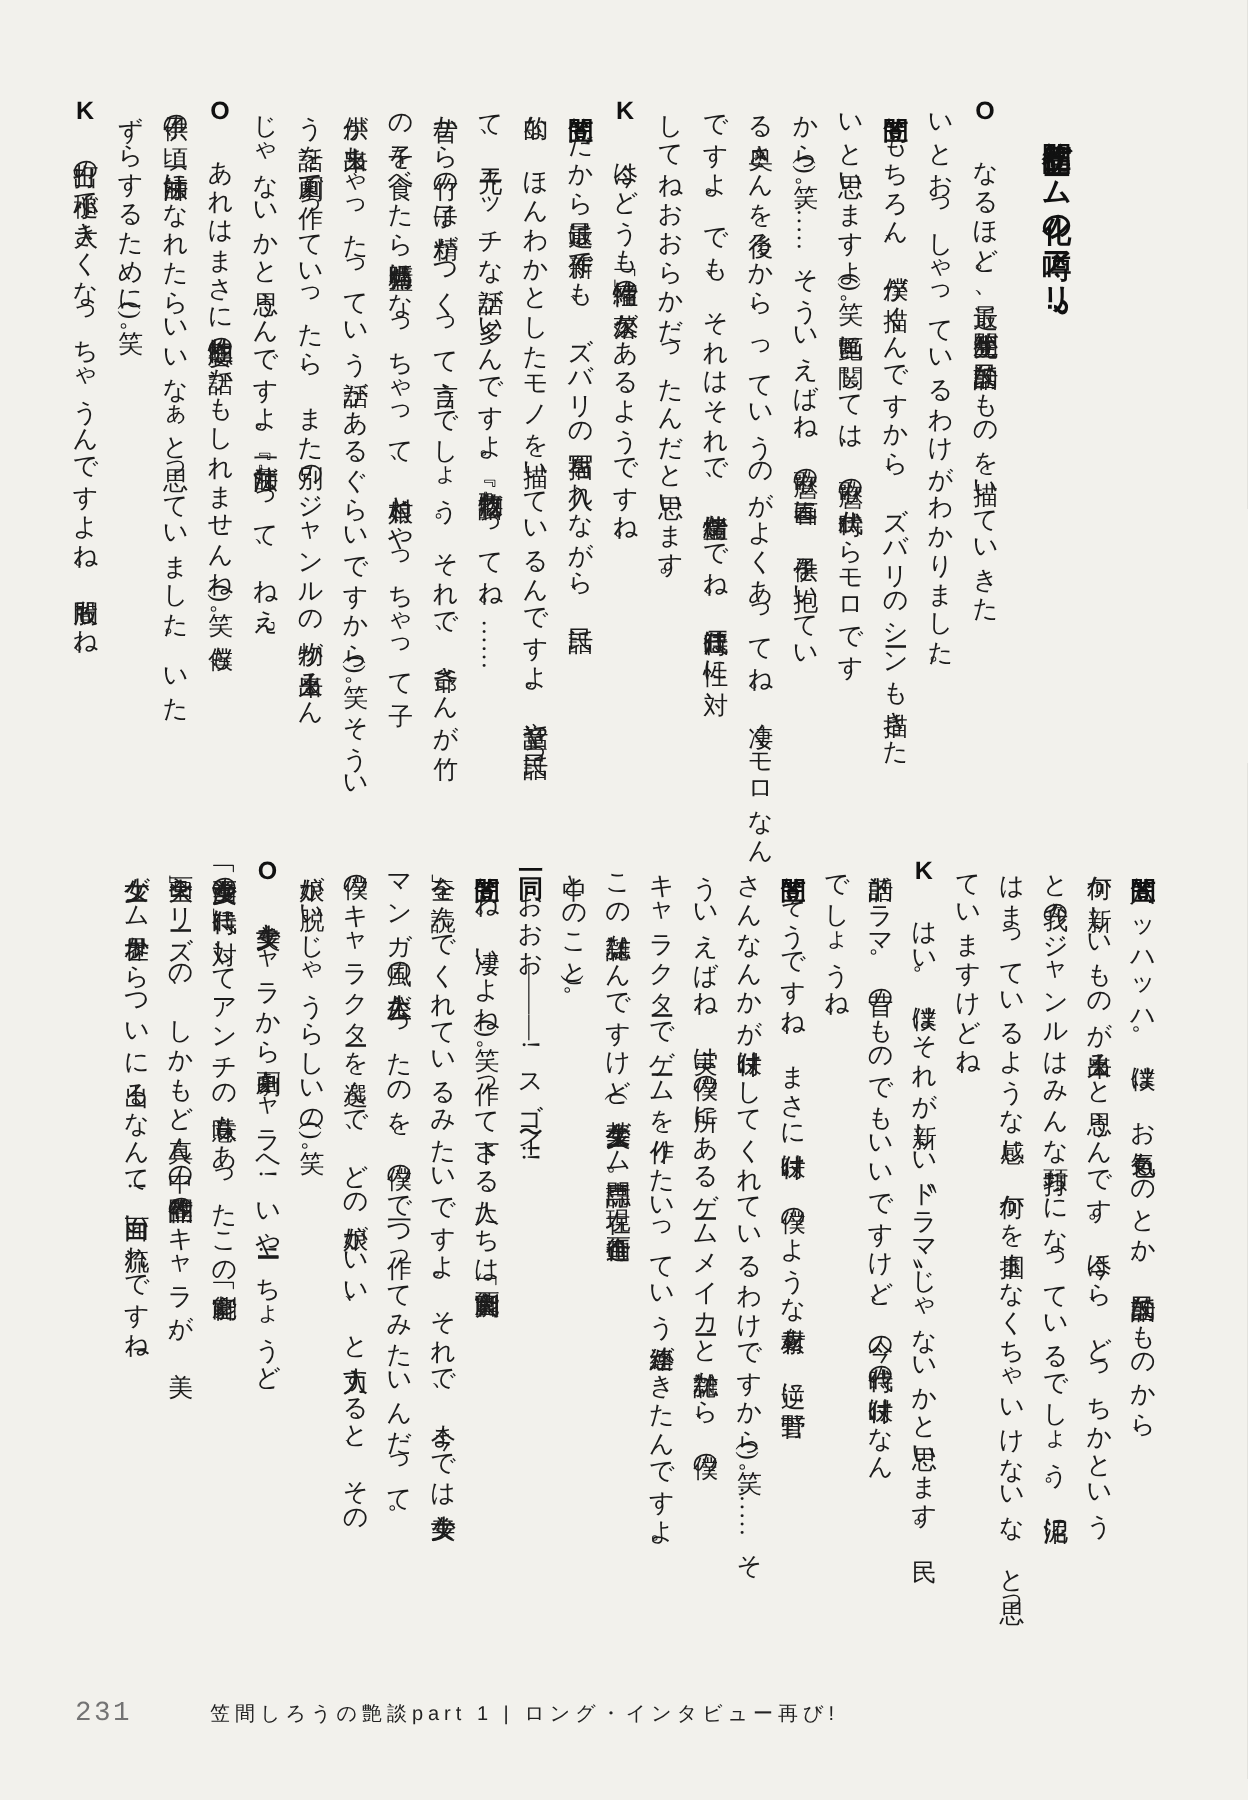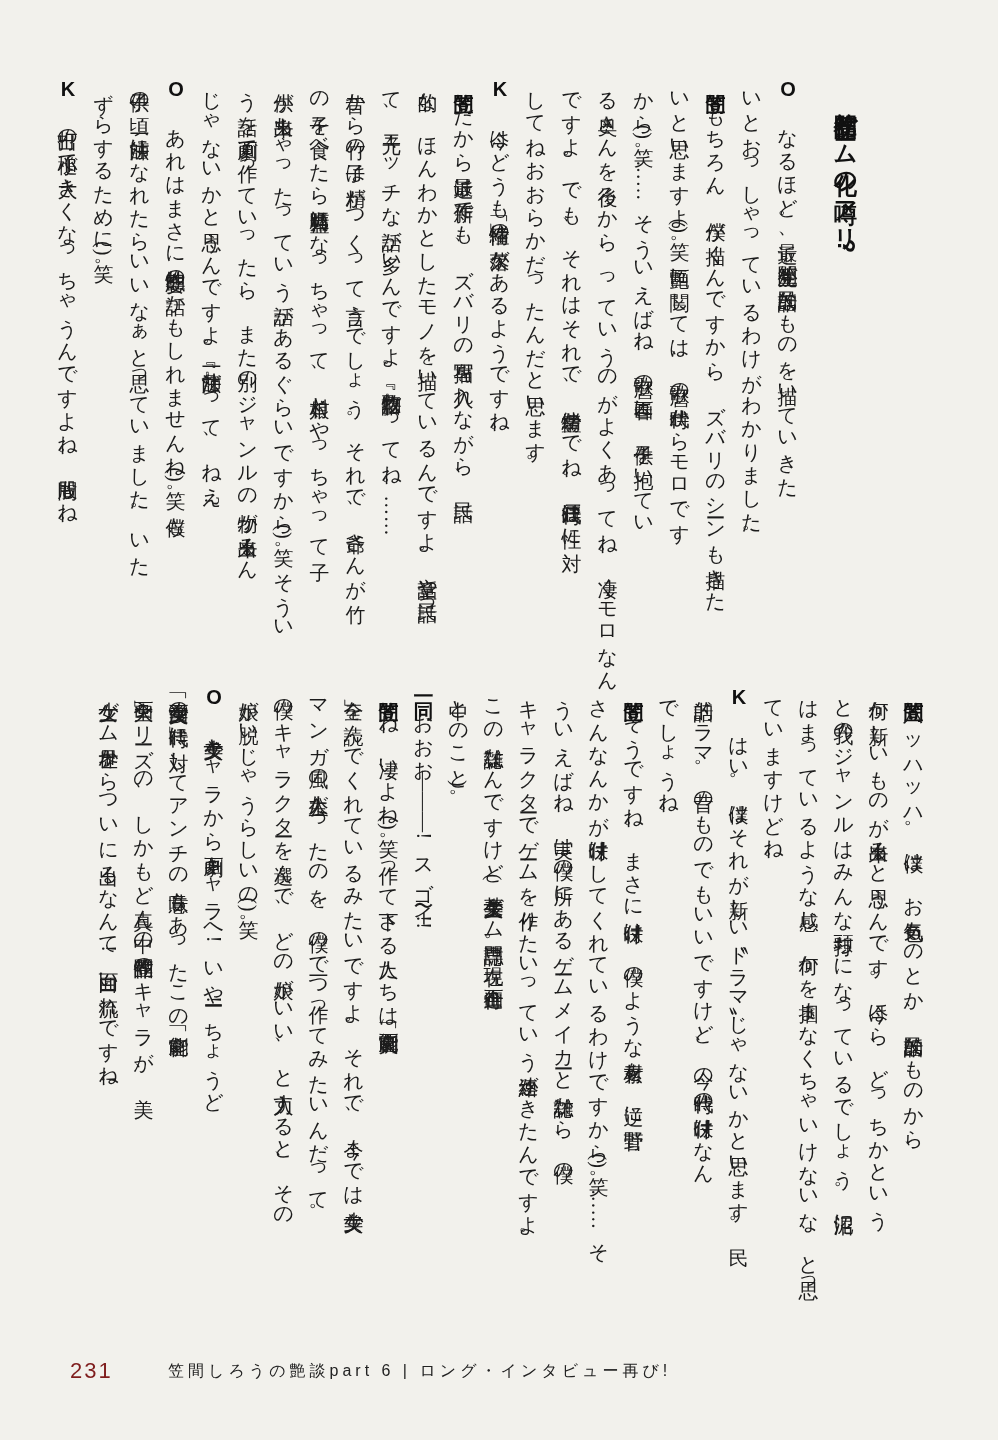--- a/index.html
+++ b/index.html
@@ -43,25 +43,25 @@
     font-family:"Liberation Sans","DejaVu Sans",sans-serif;
     font-weight:bold;
     text-orientation:upright; 
     color:#111;
   }
   .spk:empty { display:none; }
   .spk:not(:empty) + .txt { margin-top:14px; } 
   
   .pagenum {
     position:absolute;
-    left:70px; top:1358px;
-    font-family:Liberation Sans, sans-serif;
+    left:60px; top:1358px;
+    font-family:Liberation Mono, monospace;
     font-size:22px;
     letter-spacing:2px;
-    color:#7f1d1d;
+    color:#737373;
   }
   .caption {
     position:absolute;
     left:168px; top:1361px;
     font-family:"Liberation Sans","DejaVu Sans",sans-serif;
     font-size:16px;
     letter-spacing:4px;
     color:#222;
     white-space:nowrap;
   }
@@ -119,15 +119,15 @@
       <div class="col"><span class="txt">僕のキャラクターを選んで、どの娘がいい、と入力すると、その</span></div>
       <div class="col"><span class="txt">娘が脱いじゃうらしいの(笑)。</span></div>
       <div class="col"><span class="spk">O</span><span class="txt">美少女キャラから劇画キャラへ! いやーー! ちょうど</span></div>
       <div class="col"><span class="txt">「美少女漫画の時代」に対してアンチの意味もあったこの「官能劇</span></div>
       <div class="col"><span class="txt">画大全」シリーズの、しかもど真ん中の笠間作品のキャラが、美</span></div>
       <div class="col"><span class="txt">少女ゲーム世界からついに出るなんて! 面白い流れですね!</span></div>
     </div>
 
   <div class="pagenum">231</div>
 
-  <div class="caption">笠間しろうの艶談part 6 | ロング・インタビュー再び!</div>
+  <div class="caption">笠間しろうの艶談part 1 | ロング・インタビュー再び!</div>
 
 </div>
 
 </body></html>

